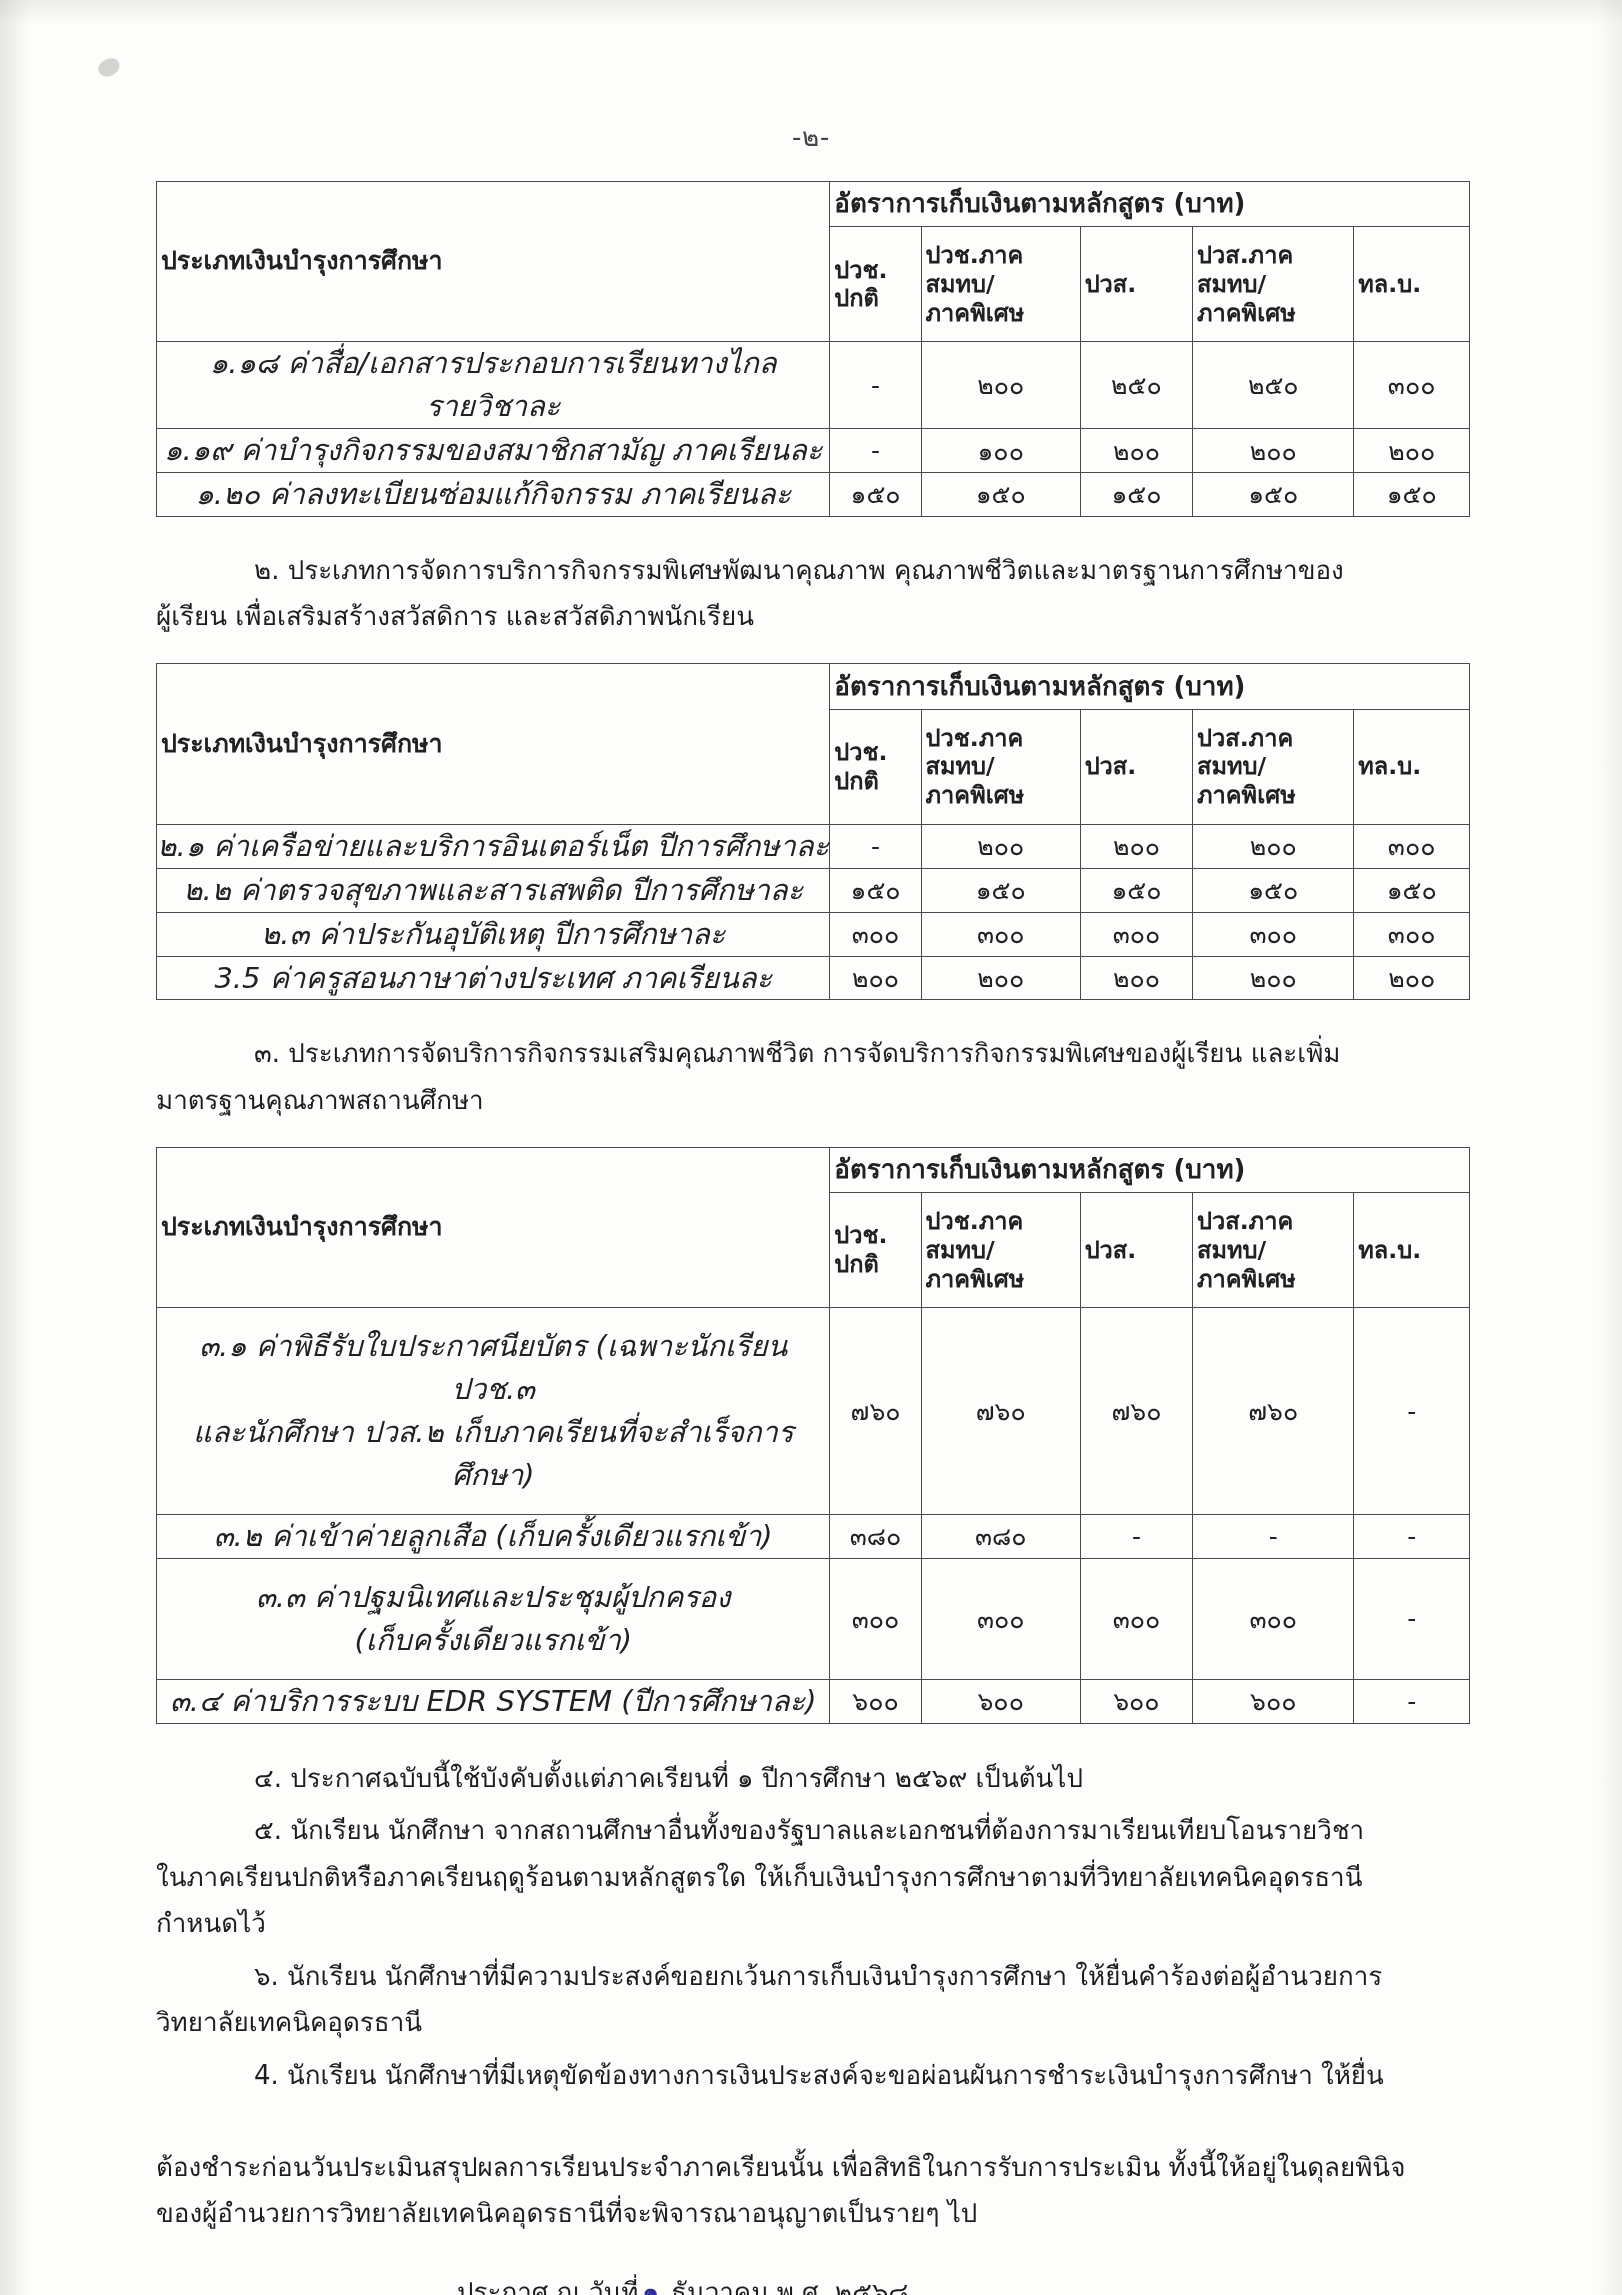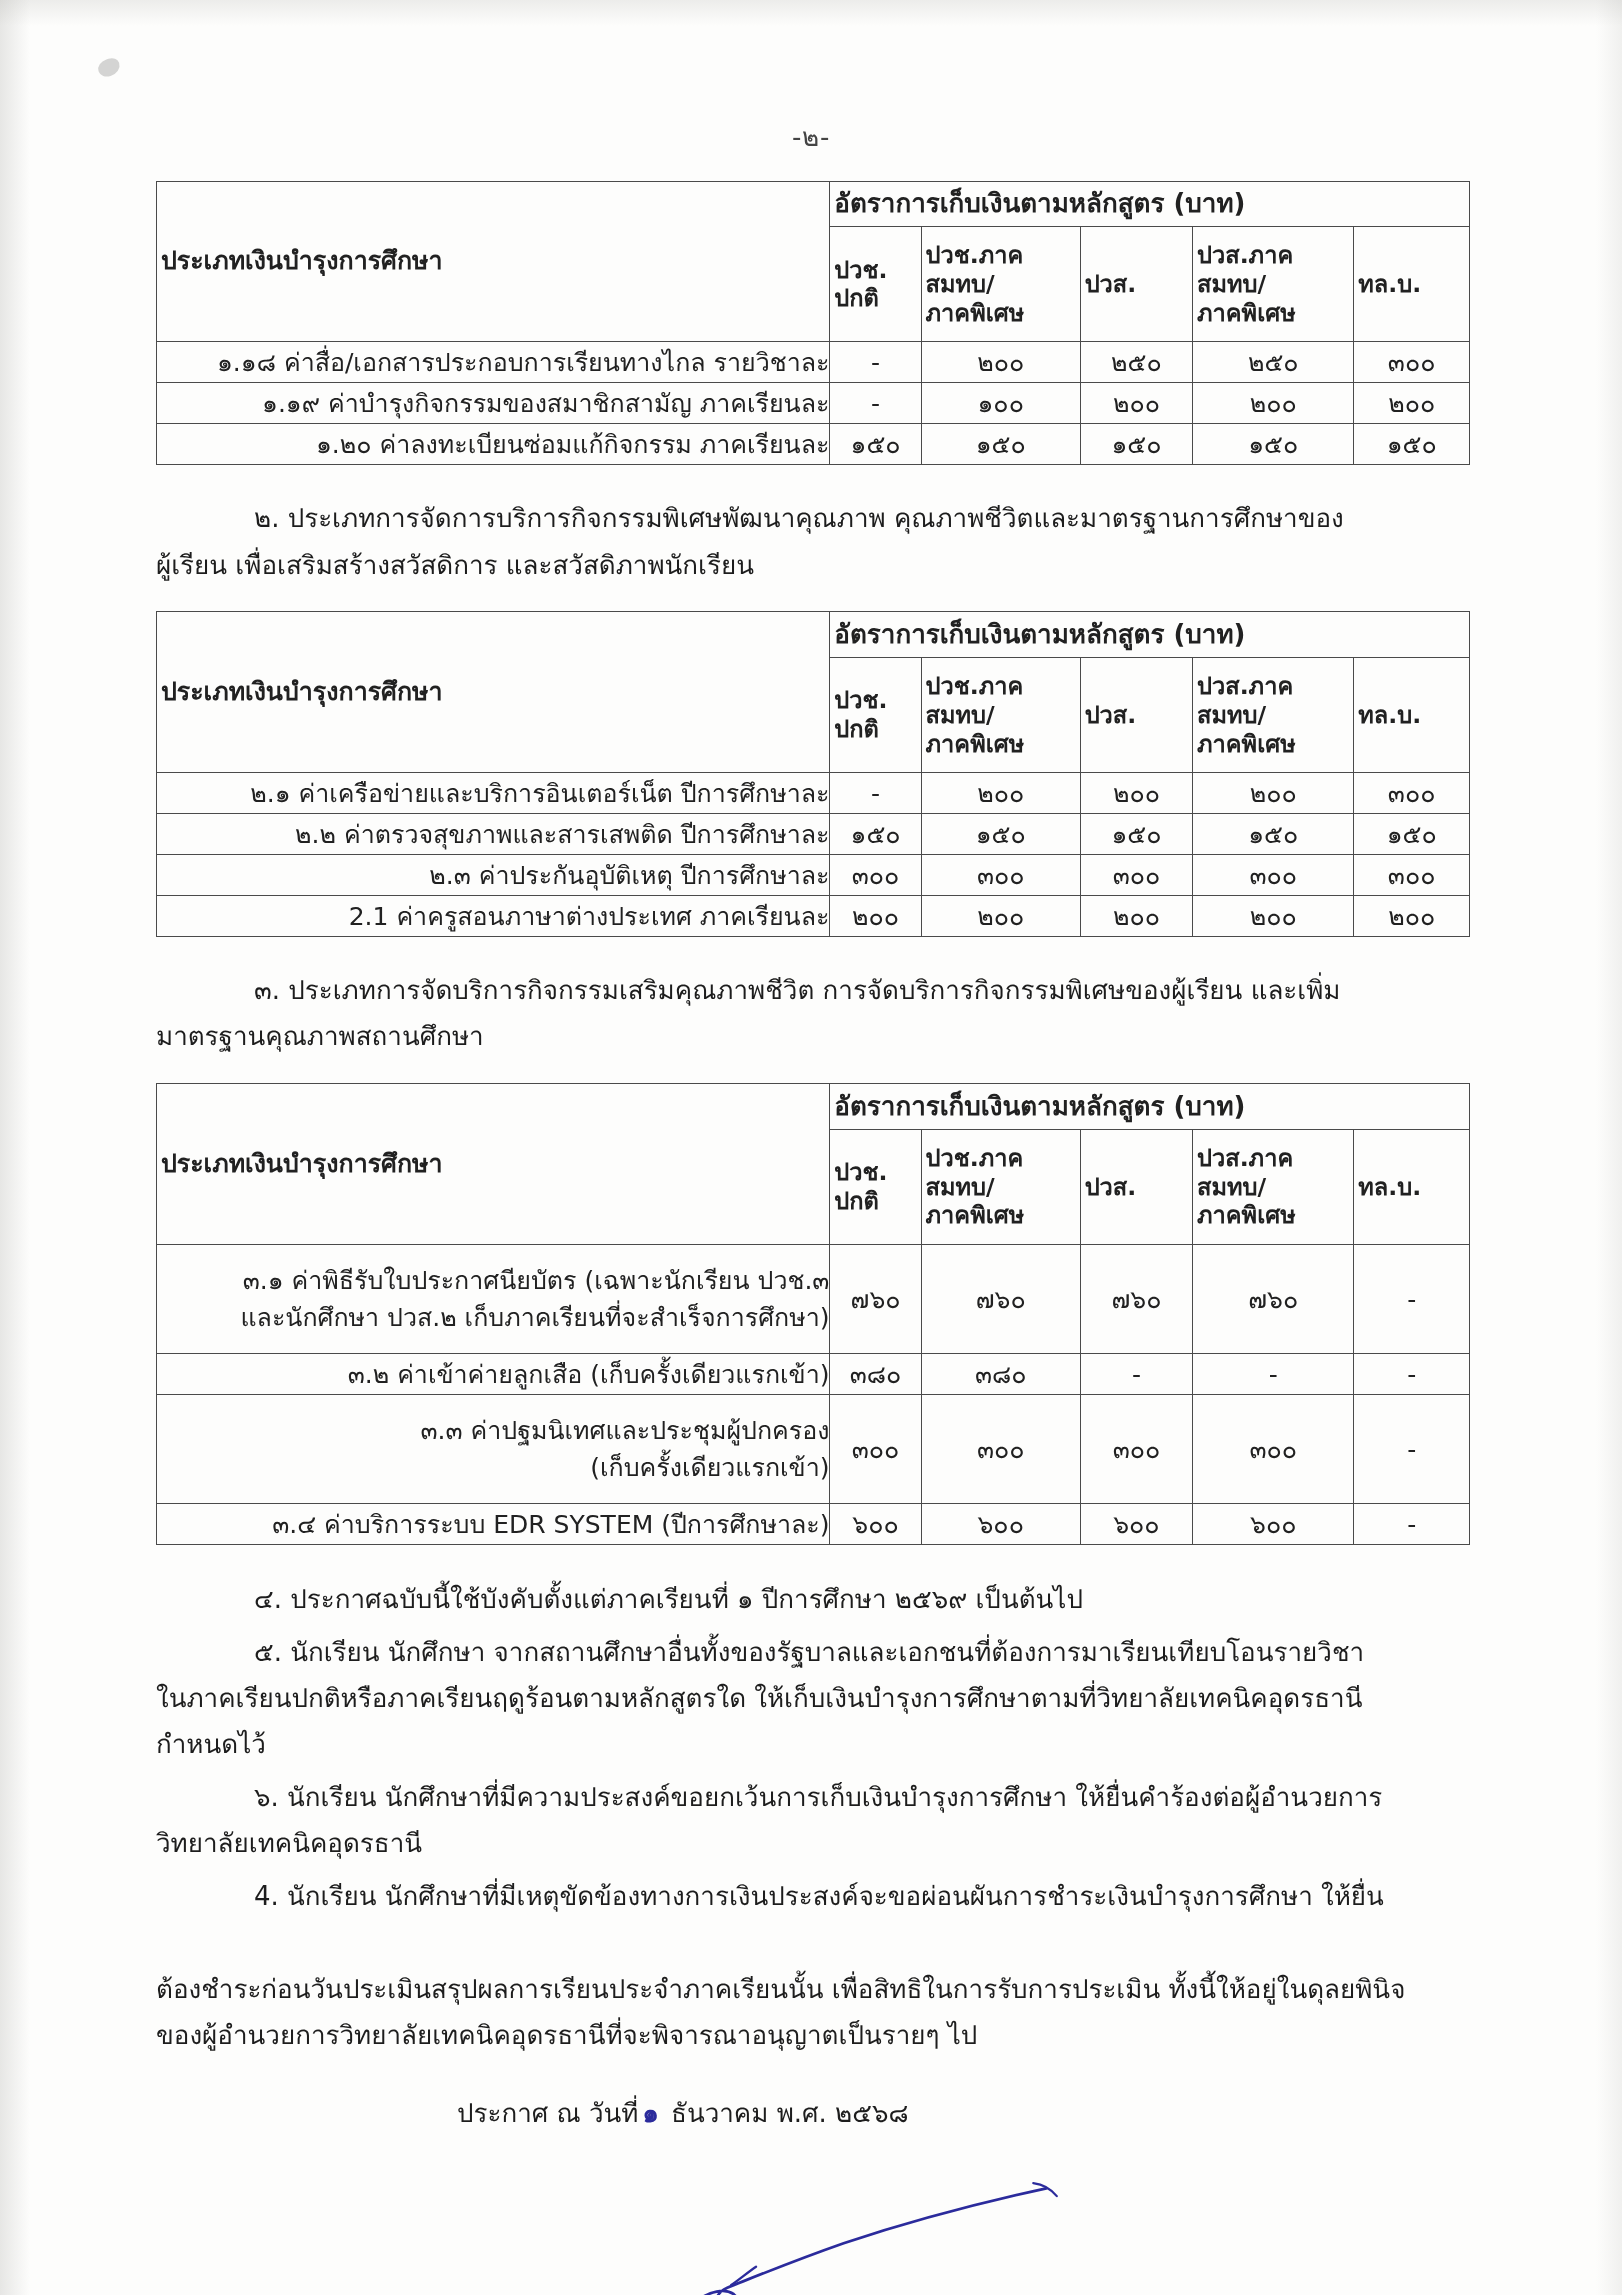--- a/index.html
+++ b/index.html
@@ -97,24 +97,25 @@
   .col-b { width: 150px; }
   .col-c { width: 106px; }
   .col-d { width: 152px; }
   .col-e { width: 109px; }
   .th-sub {
     font-size: 23.6px;
     height: 101px;
     padding: 3.9px 2.6px;
   }
   .cell-label {
-    text-align: right;
+    text-align: center;
     padding: 14.4px 6.5px 14.4px 17px;
     line-height: 1.48;
-    font-size: 25px;
+    font-size: 29px;
+    font-style: italic;
   }
   .cell-val {
     text-align: center;
     font-size: 25px;
     padding: 13px 2.6px;
   }
   .tall-row .cell-label { padding-top: 17px; padding-bottom: 17px; }
 
   
   .para {
@@ -304,21 +305,21 @@
         </tr>
         <tr>
           <td class="cell-label">๒.๓ ค่าประกันอุบัติเหตุ ปีการศึกษาละ</td>
           <td class="cell-val">๓๐๐</td>
           <td class="cell-val">๓๐๐</td>
           <td class="cell-val">๓๐๐</td>
           <td class="cell-val">๓๐๐</td>
           <td class="cell-val">๓๐๐</td>
         </tr>
         <tr>
-          <td class="cell-label">2.1 ค่าครูสอนภาษาต่างประเทศ ภาคเรียนละ</td>
+          <td class="cell-label">3.5 ค่าครูสอนภาษาต่างประเทศ ภาคเรียนละ</td>
           <td class="cell-val">๒๐๐</td>
           <td class="cell-val">๒๐๐</td>
           <td class="cell-val">๒๐๐</td>
           <td class="cell-val">๒๐๐</td>
           <td class="cell-val">๒๐๐</td>
         </tr>
       </tbody>
     </table>
 
     <div class="gap-after-table"></div>

